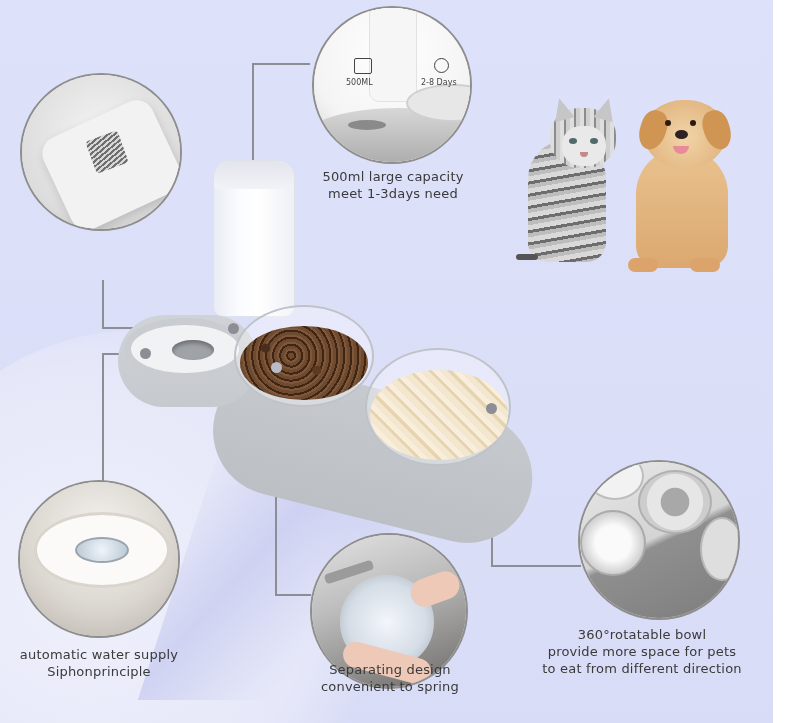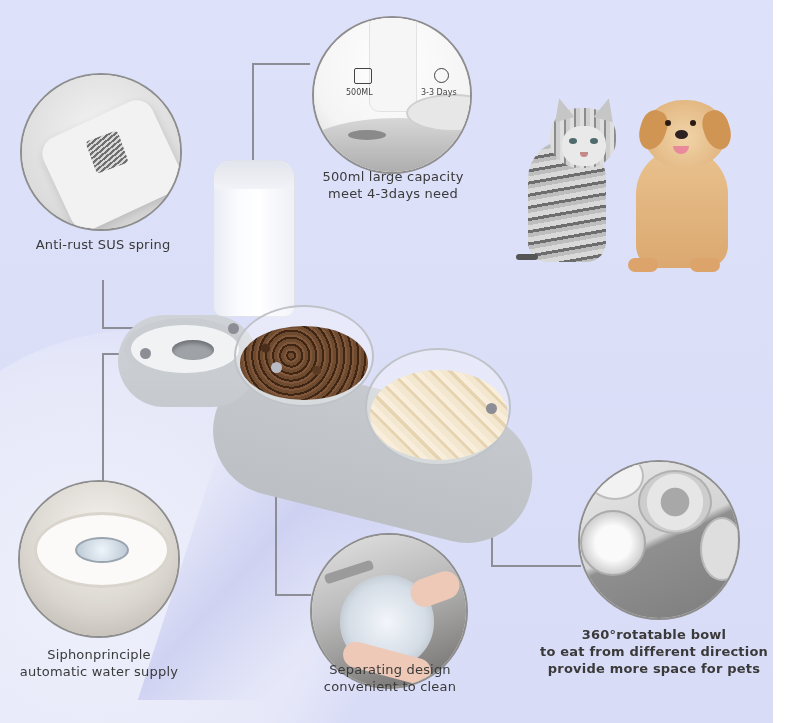--- a/index.html
+++ b/index.html
@@ -112,37 +112,36 @@
 
   <div class="line" style="left:491px;top:408px;width:2px;height:159px;"></div>
   <div class="line" style="left:491px;top:565px;width:90px;height:2px;"></div>
 
   <div class="circle" style="left:20px;top:73px;width:162px;height:158px;">
     <div class="spring-bg"></div>
     <div class="spring-housing"></div>
     <div class="spring-coil"></div>
   </div>
   <div class="caption" style="left:8px;top:236px;width:190px;">
-    <div>Anti-rust SUS spring</div>
-  </div>
-
-  <div class="circle" style="left:312px;top:16px;width:160px;height:158px;">
+  </div>
+
+  <div class="circle" style="left:312px;top:6px;width:160px;height:158px;">
     <div class="cap-bg"></div>
     <div class="cap-bottle"></div>
     <div class="cap-base"></div>
     <div class="cap-hole"></div>
     <div class="cap-bowl"></div>
     <div class="cap-icon" style="left:40px;top:50px;width:16px;height:14px;border:1.5px solid #444;border-radius:2px;font-size:0;"></div>
     <div class="cap-label" style="left:32px;top:70px;">500ML</div>
     <div class="cap-icon" style="left:120px;top:50px;width:13px;height:13px;border:1.5px solid #444;border-radius:50%;font-size:0;"></div>
-    <div class="cap-label" style="left:107px;top:70px;">3-3 Days</div>
+    <div class="cap-label" style="left:107px;top:70px;">2-8 Days</div>
   </div>
   <div class="caption" style="left:298px;top:168px;width:190px;">
     <div>500ml large capacity</div>
-    <div>meet 4-3days need</div>
+    <div>meet 1-3days need</div>
   </div>
 
   <div class="pet">
     <div class="cat-body"></div>
     <div class="cat-head"></div>
     <div class="cat-ear" style="left:552px;top:98px;transform:rotate(-15deg);"></div>
     <div class="cat-ear" style="left:596px;top:98px;transform:rotate(15deg);"></div>
     <div class="cat-face"></div>
     <div class="eye" style="left:569px;top:138px;"></div>
     <div class="eye" style="left:590px;top:138px;"></div>
@@ -179,41 +178,41 @@
   <div class="bowl" style="left:365px;top:348px;width:146px;height:118px;"></div>
   <div class="treats" style="left:370px;top:370px;width:138px;height:90px;"></div>
   <div class="dot" style="left:486px;top:403px;"></div>
 
   <div class="circle" style="left:18px;top:480px;width:162px;height:158px;">
     <div class="siph-bg"></div>
     <div class="siph-ring"></div>
     <div class="siph-water"></div>
   </div>
   <div class="caption" style="left:0px;top:646px;width:198px;">
+    <div>automatic water supply</div>
     <div>Siphonprinciple</div>
-    <div>automatic water supply</div>
   </div>
 
   <div class="circle" style="left:310px;top:533px;width:158px;height:156px;">
     <div class="wash-bg"></div>
     <div class="wash-faucet"></div>
     <div class="wash-bowl"></div>
     <div class="wash-hand" style="left:98px;top:40px;width:50px;height:28px;transform:rotate(-20deg);"></div>
     <div class="wash-hand" style="left:30px;top:115px;width:90px;height:26px;transform:rotate(15deg);"></div>
   </div>
   <div class="caption" style="left:290px;top:661px;width:200px;">
     <div>Separating design</div>
-    <div>convenient to clean</div>
+    <div>convenient to spring</div>
   </div>
 
   <div class="circle" style="left:578px;top:460px;width:162px;height:160px;">
     <div class="rot-bg"></div>
     <div class="rot-bowl0"></div>
     <div class="rot-bowl2"></div>
     <div class="rot-bowl1"></div>
     <div class="rot-bowl3"></div>
   </div>
-  <div class="caption" style="left:536px;top:626px;width:236px;font-weight:bold;">
+  <div class="caption" style="left:524px;top:626px;width:236px;">
     <div>360°rotatable bowl</div>
+    <div>provide more space for pets</div>
     <div>to eat from different direction</div>
-    <div>provide more space for pets</div>
   </div>
 </div>
 
 </body></html>

